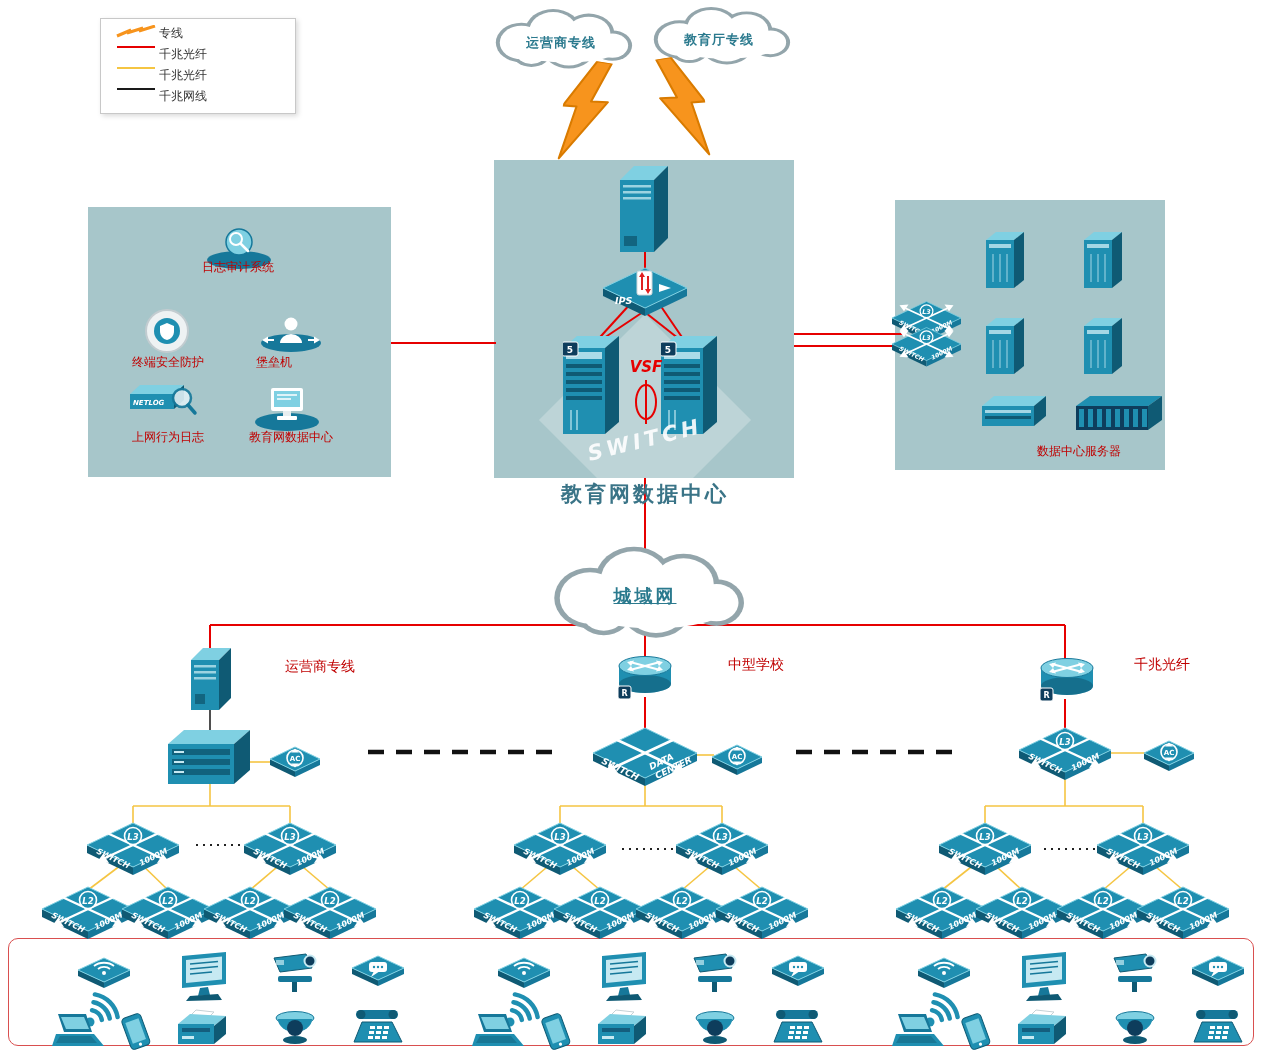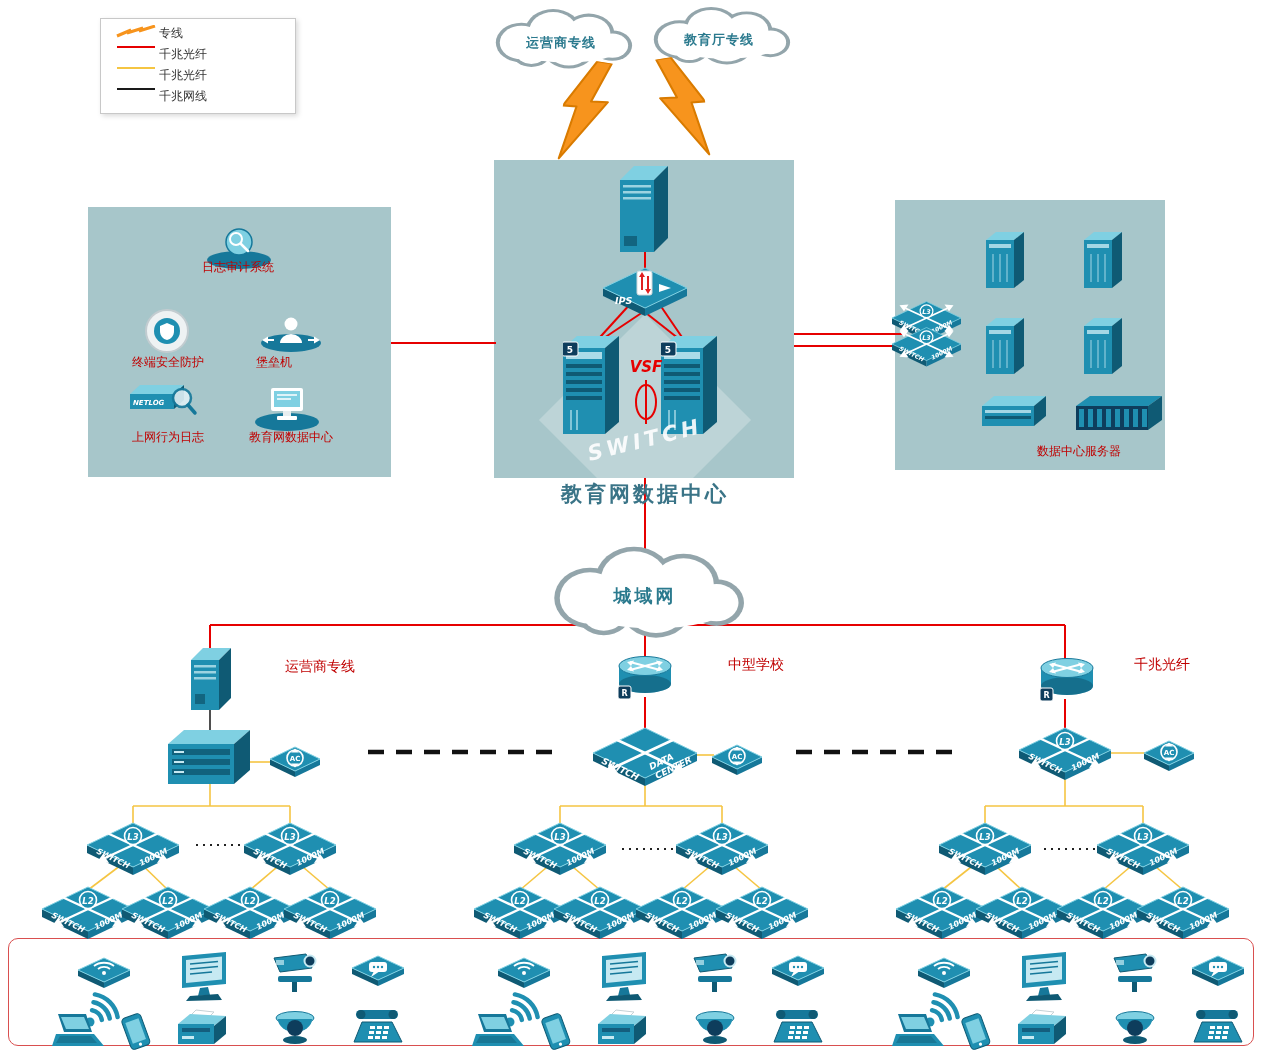--- a/index.html
+++ b/index.html
@@ -14,21 +14,21 @@
   .legend-row{display:flex;align-items:flex-start;height:21px;padding:0 12px;}
   .legend-ic{width:46px;display:flex;align-items:center;justify-content:center;}
   .legend-label{font-size:12px;color:#333;}
   .ln{width:38px;height:0;}
   .ln-red{border-top:2px solid #e60000;}
   .ln-yellow{border-top:2px solid #f5c542;}
   .ln-black{border-top:2px solid #1a1a1a;}
   .cloud{position:absolute;}
   .cloud-label{position:absolute;left:0;right:0;top:0;bottom:0;display:flex;align-items:center;justify-content:center;
                color:#2b7a8e;font-weight:bold;font-size:13px;padding-top:10px;letter-spacing:1px;}
-  .cloud-big .cloud-label{font-size:18px;letter-spacing:3px;}
+  .cloud-big .cloud-label{font-size:18px;letter-spacing:3px;text-decoration:underline;}
   .red-label{position:absolute;color:#c00000;font-weight:normal;font-size:12px;text-align:center;line-height:1.2;}
   .school-label{font-size:14px;}
   .dc-title{position:absolute;left:535px;top:480px;width:220px;text-align:center;font-size:21px;
             color:#3a7487;font-weight:600;letter-spacing:3px;}
   .watermark-diamond{position:absolute;left:570px;top:345px;width:150px;height:150px;
             transform:rotate(45deg);background:rgba(255,255,255,.25);}
   .watermark-text{position:absolute;left:560px;top:428px;width:170px;text-align:center;transform:rotate(-14deg);
             color:#fff;opacity:.9;font-weight:bold;font-style:italic;font-size:21px;letter-spacing:4px;}
   .vsf-label{position:absolute;left:624px;top:358px;width:44px;text-align:center;color:#e60000;
             font-weight:bold;font-style:italic;font-size:15px;}

